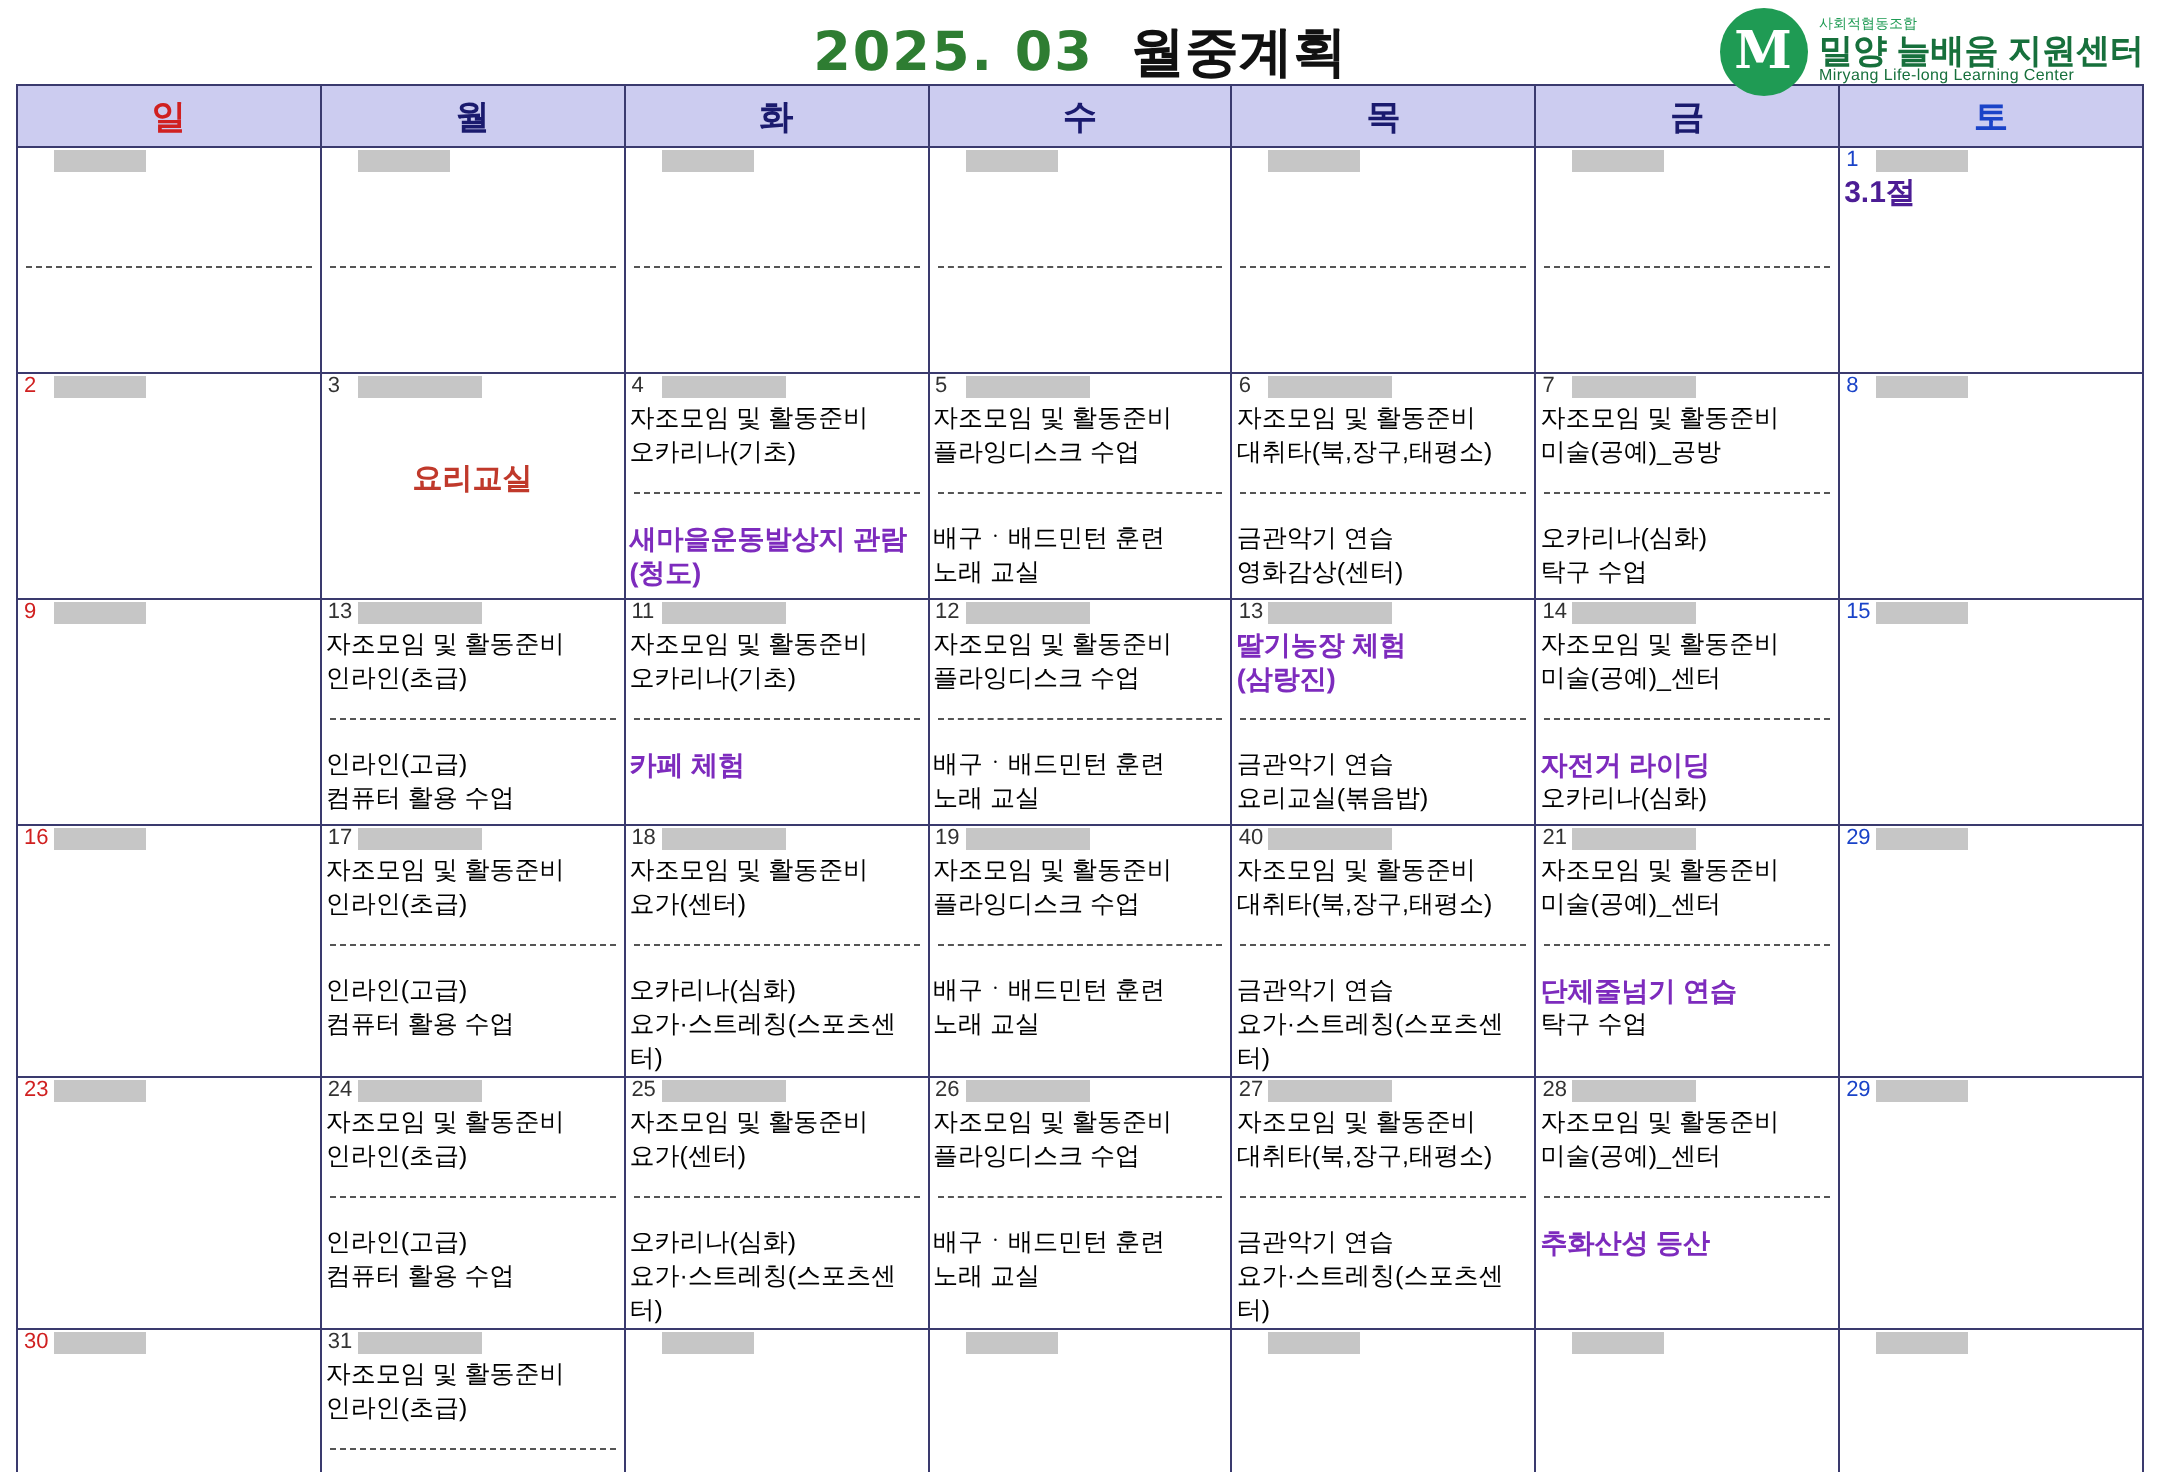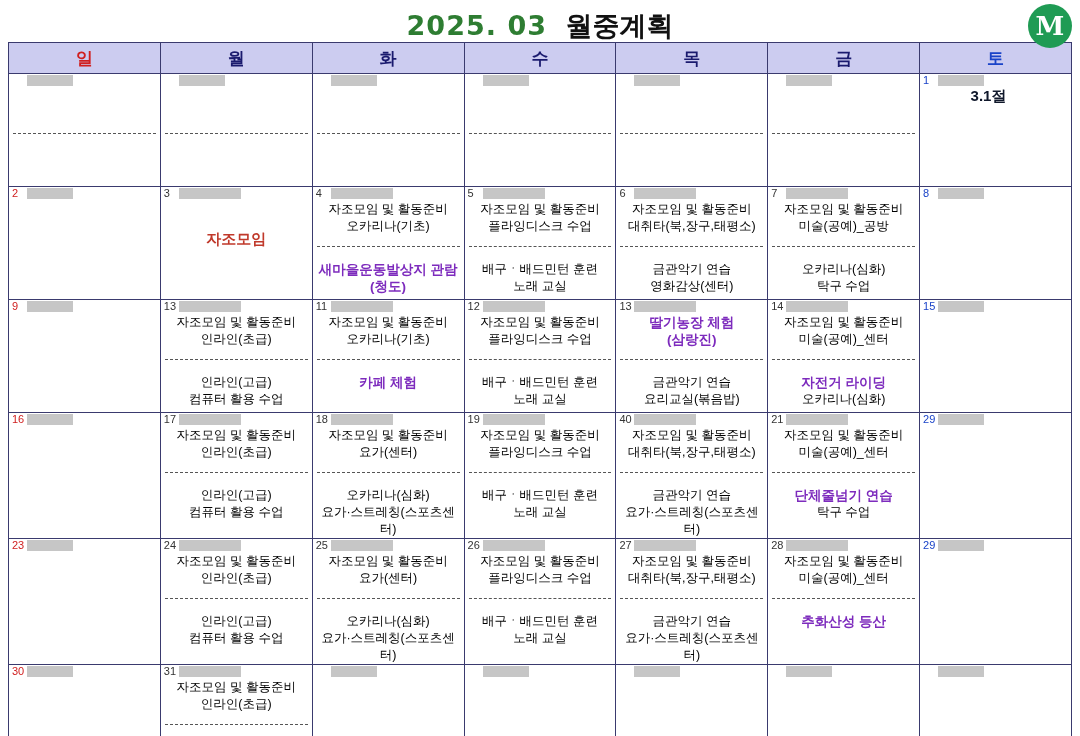--- a/index.html
+++ b/index.html
@@ -132,21 +132,20 @@
     height: 11px;
     width: 46px;
     background: #c6c6c6;
   }
   .gray-bar.wide { width: 62px; }
 
   .cell-body {
     padding: 0 2px;
   }
   .half {
-    text-align: center;
     font-size: 12.5px;
     line-height: 17px;
   }
   .half.top {
     min-height: 44px;
     padding-top: 1px;
   }
   .dashed-sep {
     border-top: 1px dashed #555;
     margin: 1px 2px 0 2px;
@@ -162,39 +161,44 @@
     font-weight: bold;
   }
   .holiday-mid {
     text-align: center;
     color: #c0392b;
     font-weight: bold;
     font-size: 15px;
     padding-top: 30px;
   }
   .holiday-top {
-    text-align: center;
+    text-align: left;
     padding-right: 14px;
-    color: #0f172a;
+    color: #4c1d95;
     font-weight: bold;
     font-size: 15px;
   }
   .bigline { font-size: 13.5px; }
 </style>
 </head>
 <body>
 
 <div class="page-header">
   <div class="title-wrap">
     <span class="title-date">2025. 03</span>
     <span class="title-main">월중계획</span>
   </div>
   <div class="logo-wrap">
     <div class="logo-mark">
       <span class="inner">M</span>
+    </div>
+    <div class="logo-text">
+      <div class="logo-sup">사회적협동조합</div>
+      <div class="logo-main">밀양 늘배움 지원센터</div>
+      <div class="logo-sub">Miryang Life-long Learning Center</div>
     </div>
   </div>
 </div>
 
 <table class="cal">
   <thead>
     <tr>
       <th class="sun">일</th>
       <th>월</th>
       <th>화</th>
@@ -283,21 +287,21 @@
             <div class="daynum sun">2</div>
           </div>
           <div class="cell-body"></div>
         </td>
         <td>
           <div class="daynum-row">
             <div class="gray-bar wide"></div>
             <div class="daynum ">3</div>
           </div>
           <div class="cell-body">
-            <div class="holiday-mid">자조모임</div>
+            <div class="holiday-mid">요리교실</div>
           </div>
         </td>
         <td>
           <div class="daynum-row">
             <div class="gray-bar wide"></div>
             <div class="daynum ">4</div>
           </div>
           <div class="cell-body">
             <div class="half top">
               <span class="ln">자조모임 및 활동준비</span>

